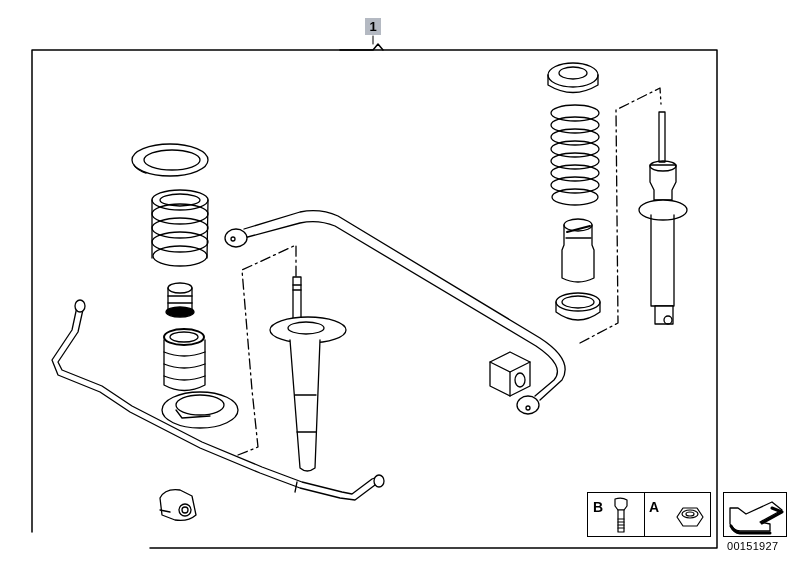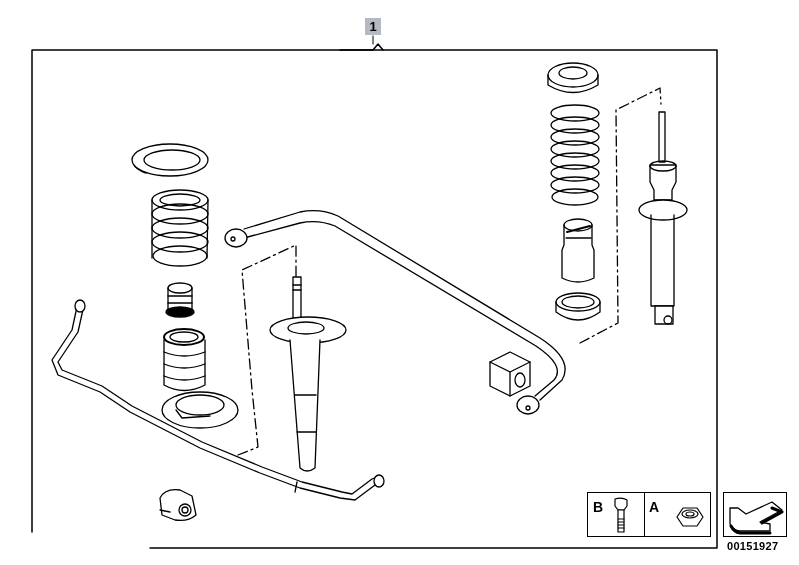--- a/index.html
+++ b/index.html
@@ -5,21 +5,21 @@
   html,body{margin:0;padding:0;background:#fff;}
   body{width:799px;height:565px;position:relative;overflow:hidden;font-family:"Liberation Sans",sans-serif;}
   #stage{position:absolute;left:0;top:0;width:799px;height:565px;}
   .callout{position:absolute;left:365px;top:18px;width:16px;height:17px;background:#b4b9c2;color:#000;font-weight:bold;font-size:13px;line-height:17px;text-align:center;}
   .legend-box{position:absolute;left:587px;top:492px;width:124px;height:45px;border:1px solid #000;box-sizing:border-box;}
   .legend-cell{position:absolute;top:0;height:43px;}
   .legend-cell.b{left:0;width:56px;border-right:1px solid #000;}
   .legend-cell.a{left:56px;width:66px;}
   .legend-letter{position:absolute;left:5px;top:6px;font-weight:bold;font-size:14px;}
   .nav-box{position:absolute;left:723px;top:492px;width:64px;height:45px;border:1px solid #000;box-sizing:border-box;cursor:pointer;}
-  .diagram-id{position:absolute;left:727px;top:540px;font-weight:bold;font-size:11px;letter-spacing:0.3px;}
+  .diagram-id{position:absolute;left:727px;top:540px;font-weight:normal;font-size:11px;letter-spacing:0.3px;}
 </style>
 </head>
 <body>
 
 <div id="stage">
 <svg width="799" height="565" viewBox="0 0 799 565" xmlns="http://www.w3.org/2000/svg" style="position:absolute;left:0;top:0" fill="none" stroke="#000" stroke-width="1.3" stroke-linejoin="round" stroke-linecap="round">
 
   <g>
     <polyline points="32,532 32,50 717,50 717,548 150,548" stroke-width="1.5"></polyline>
     <path d="M340,50 L373,50 L378,44 L383,50" stroke-width="1.5"></path>

